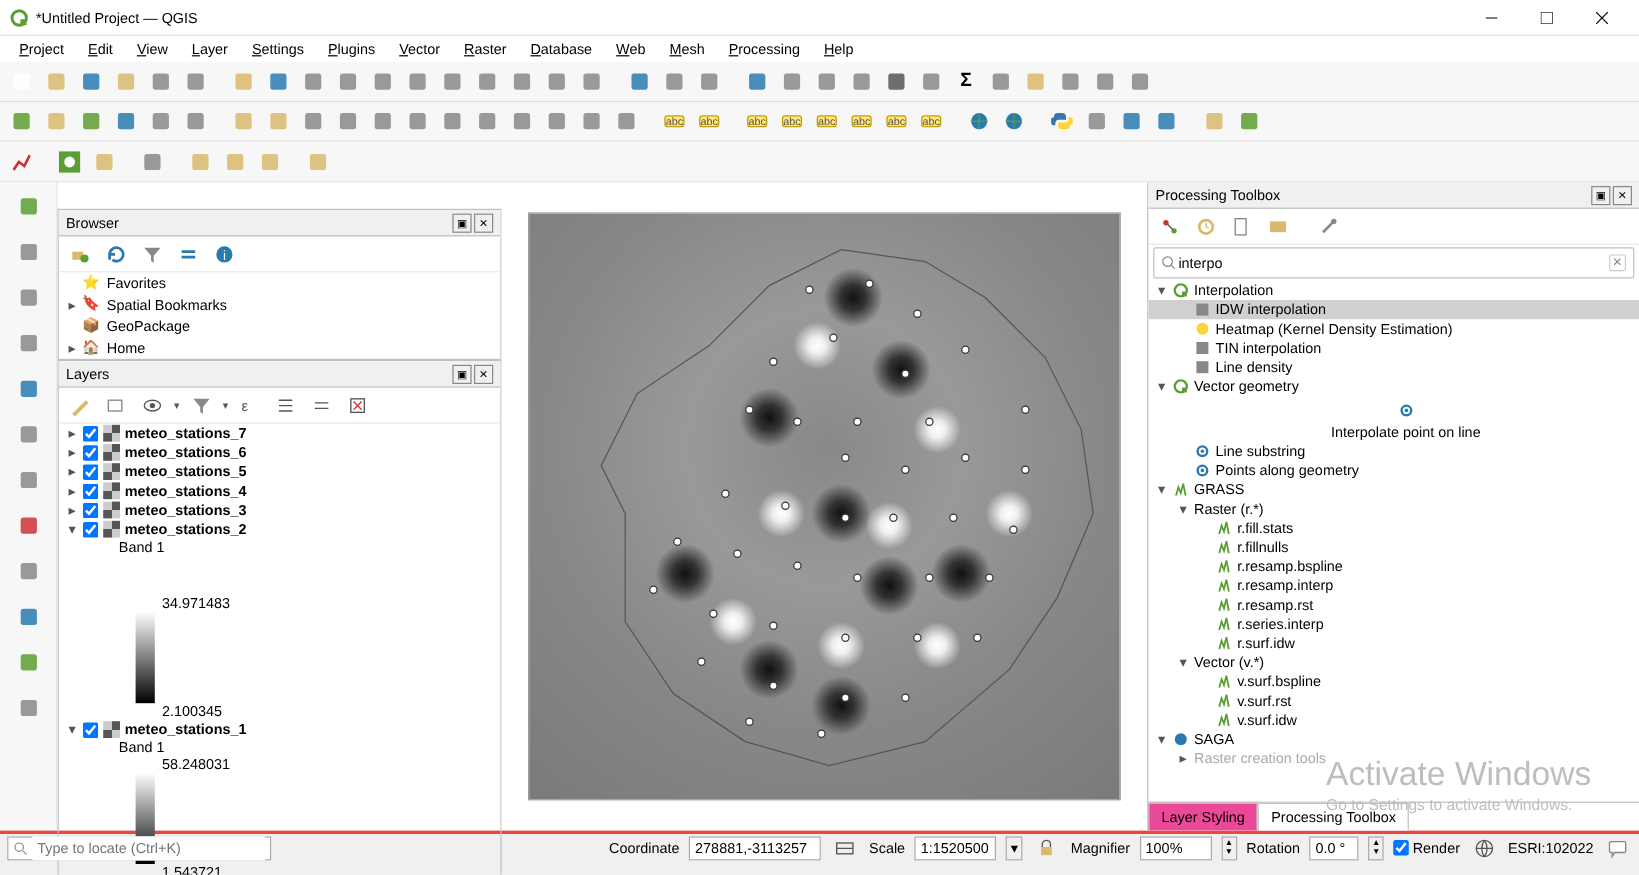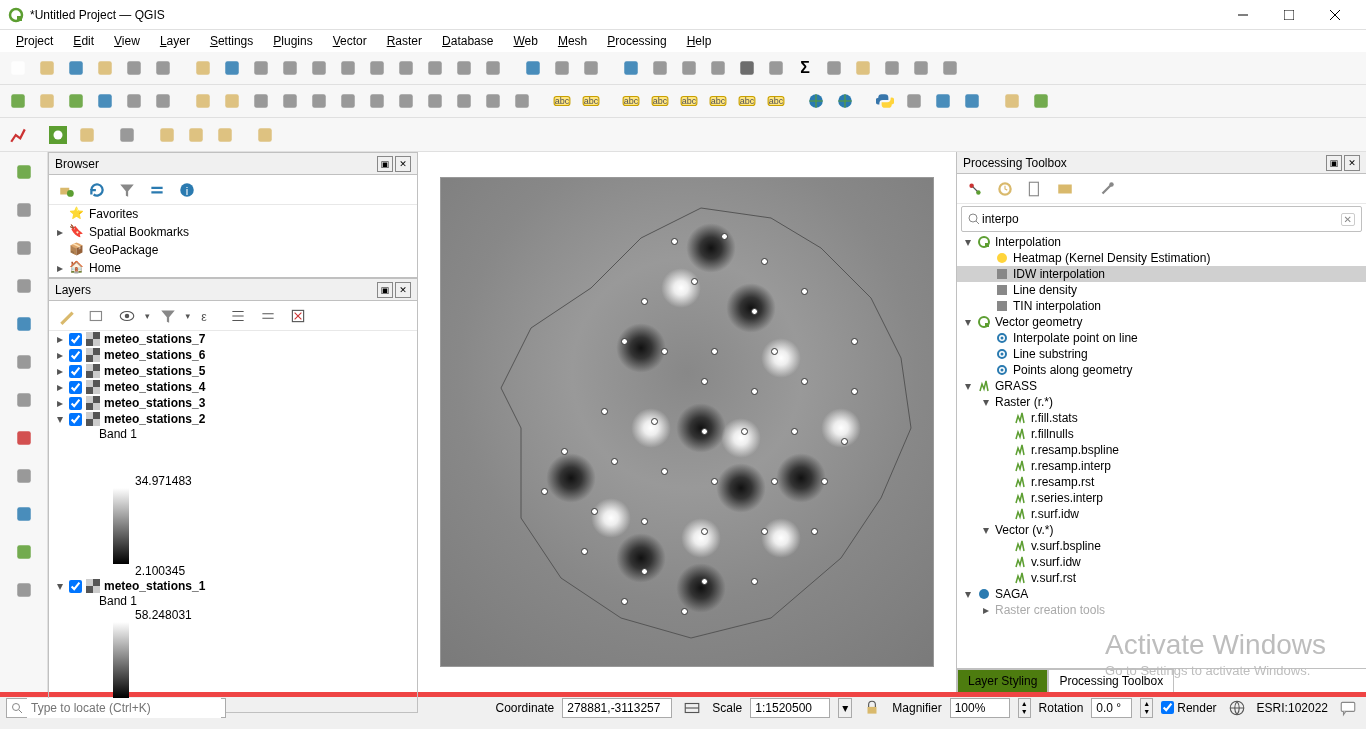--- a/index.html
+++ b/index.html
@@ -36,23 +36,23 @@
   .mapimg { width: 494px; height: 490px; background: radial-gradient(circle at 50% 40%, #888 0%, #999 30%, #888 60%, #7a7a7a 100%); border:1px solid #999; position:relative; overflow:hidden;}
   .rightcol { width: 410px; display:flex; flex-direction:column; background:#fff; border-left:1px solid #c0c0c0;}
   .searchrow { display:flex; align-items:center; padding:3px 6px; border:1px solid #c0c0c0; margin:2px 4px; border-radius:2px;}
   .searchrow input { flex:1; border:none; outline:none; font-size:12px; padding:2px;}
   .proc-tree { flex:1; overflow:auto; font-size:12px; }
   .pt-row { display:flex; align-items:center; padding:1px 4px; gap:4px; white-space:nowrap; cursor:default;}
   .pt-row.sel { background:#d0d0d0; }
   .pt-row .exp { width:10px; text-align:center; color:#555;}
   .pt-ic { width:14px; height:14px; display:inline-block; }
   .tabs { display:flex; border-top:1px solid #c0c0c0; }
-  .tab { padding:4px 10px; border:1px solid #c0c0c0; border-bottom:none; background:#4d7c0f; font-size:12px; cursor:default;}
+  .tab { padding:4px 10px; border:1px solid #c0c0c0; border-bottom:none; background:#ec4899; font-size:12px; cursor:default;}
   .tab.active { background:#fff; }
-  .statusbar { height: 26px; background:#f0f0f0; border-top:5px solid #ef4444; display:flex; align-items:center; padding:0 6px; gap:8px; font-size:12px;}
+  .statusbar { height: 26px; background:#f0f0f0; border-top:3px solid #ef4444; display:flex; align-items:center; padding:0 6px; gap:8px; font-size:12px;}
   .statusbar input[type=text]{ border:1px solid #aaa; padding:1px 4px; font-size:12px; height:20px;}
   .statusbar .loc { flex:0 0 220px; display:flex; align-items:center; gap:4px; border:1px solid #aaa; padding:1px 4px; height:20px; background:#fff;}
   .statusbar .loc .mag { width:12px;height:12px; }
   .statusbar .loc input { border:none; outline:none; flex:1; font-size:12px; color:#888;}
   .spacer { flex:1; }
   .watermark { position:absolute; right:40px; bottom:12px; color:#bdbdbd; font-size:16px; pointer-events:none; text-align:left; line-height:1.3;}
   .ic-generic { width:16px;height:16px; display:inline-block; }
   .dot { position:absolute; width:7px; height:7px; background:#fff; border:1px solid #333; border-radius:50%; }
   .blob { position:absolute; width:50px; height:50px; border-radius:50%; background: radial-gradient(circle, #111 0%, #333 30%, rgba(100,100,100,0) 70%); }
   .wblob { position:absolute; width:40px; height:40px; border-radius:50%; background: radial-gradient(circle, #fff 0%, #eee 25%, rgba(200,200,200,0) 70%); }
@@ -562,21 +562,21 @@
       </span>
       <span class="tbtn" style="width: 28px; height: 28px;">
         <svg viewBox="0 0 16 16">
           <rect x="2" y="2" width="12" height="12" rx="2" fill="#888" opacity="0.85"></rect>
         </svg>
       </span>
     </div>
 
   <div class="midleft">
 
-    <div class="panel" style="height:160px;">
+    <div class="panel" style="height:160px;margin-top:22px;">
       <div class="panel-hdr">
         <span class="t">Browser</span>
         <span class="pbtn">▣</span>
         <span class="pbtn">✕</span>
       </div>
       <div class="panel-tb">
         <span class="tbtn">
             <svg viewBox="0 0 16 16">
               <rect x="2" y="6" width="8" height="6" fill="#d9b96c"></rect>
               <circle cx="11" cy="11" r="3" fill="#5c9e31"></circle>
@@ -850,57 +850,57 @@
     </div>
     <div class="proc-tree" id="proc-tree">
         <div class="pt-row" style="padding-left: 6px;">
           <span class="exp">▾</span>
           <span class="pt-ic"><svg width="14" height="14">
               <circle cx="7" cy="7" r="5" fill="none" stroke="#5c9e31" stroke-width="2"></circle>
               <rect x="8" y="8" width="4" height="4" fill="#5c9e31"></rect>
             </svg></span>
           <span>Interpolation</span>
         </div>
+        <div class="pt-row sel" style="padding-left: 24px;">
+          <span class="exp"></span>
+          <span class="pt-ic"><svg width="14" height="14">
+              <rect x="2" y="2" width="10" height="10" fill="#888"></rect>
+            </svg></span>
+          <span>IDW interpolation</span>
+        </div>
         <div class="pt-row" style="padding-left: 24px;">
           <span class="exp"></span>
           <span class="pt-ic"><svg width="14" height="14">
               <circle cx="7" cy="7" r="5" fill="#ffd43b"></circle>
             </svg></span>
           <span>Heatmap (Kernel Density Estimation)</span>
         </div>
-        <div class="pt-row sel" style="padding-left: 24px;">
+        <div class="pt-row" style="padding-left: 24px;">
           <span class="exp"></span>
           <span class="pt-ic"><svg width="14" height="14">
               <rect x="2" y="2" width="10" height="10" fill="#888"></rect>
             </svg></span>
-          <span>IDW interpolation</span>
+          <span>TIN interpolation</span>
         </div>
         <div class="pt-row" style="padding-left: 24px;">
           <span class="exp"></span>
           <span class="pt-ic"><svg width="14" height="14">
               <rect x="2" y="2" width="10" height="10" fill="#888"></rect>
             </svg></span>
           <span>Line density</span>
-        </div>
-        <div class="pt-row" style="padding-left: 24px;">
-          <span class="exp"></span>
-          <span class="pt-ic"><svg width="14" height="14">
-              <rect x="2" y="2" width="10" height="10" fill="#888"></rect>
-            </svg></span>
-          <span>TIN interpolation</span>
         </div>
         <div class="pt-row" style="padding-left: 6px;">
           <span class="exp">▾</span>
           <span class="pt-ic"><svg width="14" height="14">
               <circle cx="7" cy="7" r="5" fill="none" stroke="#5c9e31" stroke-width="2"></circle>
               <rect x="8" y="8" width="4" height="4" fill="#5c9e31"></rect>
             </svg></span>
           <span>Vector geometry</span>
         </div>
-        <div class="pt-row" style="padding-left: 24px;">
+        <div class="pt-row" style="padding-left: 24px; flex-direction: column;">
           <span class="exp"></span>
           <span class="pt-ic"><svg width="14" height="14">
               <circle cx="7" cy="7" r="4" fill="none" stroke="#2a7ab0" stroke-width="2"></circle>
               <circle cx="7" cy="7" r="1.5" fill="#2a7ab0"></circle>
             </svg></span>
           <span>Interpolate point on line</span>
         </div>
         <div class="pt-row" style="padding-left: 24px;">
           <span class="exp"></span>
           <span class="pt-ic"><svg width="14" height="14">
@@ -986,28 +986,28 @@
           <span class="pt-ic"><svg width="14" height="14">
               <path d="M3 12l2-7 2 5 2-8 2 10" fill="none" stroke="#5c9e31" stroke-width="1.5"></path>
             </svg></span>
           <span>v.surf.bspline</span>
         </div>
         <div class="pt-row" style="padding-left: 42px;">
           <span class="exp"></span>
           <span class="pt-ic"><svg width="14" height="14">
               <path d="M3 12l2-7 2 5 2-8 2 10" fill="none" stroke="#5c9e31" stroke-width="1.5"></path>
             </svg></span>
+          <span>v.surf.rst</span>
+        </div>
+        <div class="pt-row" style="padding-left: 42px;">
+          <span class="exp"></span>
+          <span class="pt-ic"><svg width="14" height="14">
+              <path d="M3 12l2-7 2 5 2-8 2 10" fill="none" stroke="#5c9e31" stroke-width="1.5"></path>
+            </svg></span>
           <span>v.surf.idw</span>
-        </div>
-        <div class="pt-row" style="padding-left: 42px;">
-          <span class="exp"></span>
-          <span class="pt-ic"><svg width="14" height="14">
-              <path d="M3 12l2-7 2 5 2-8 2 10" fill="none" stroke="#5c9e31" stroke-width="1.5"></path>
-            </svg></span>
-          <span>v.surf.rst</span>
         </div>
         <div class="pt-row" style="padding-left: 6px;">
           <span class="exp">▾</span>
           <span class="pt-ic"><svg width="14" height="14">
               <circle cx="7" cy="7" r="5" fill="#2a7ab0"></circle>
             </svg></span>
           <span>SAGA</span>
         </div>
         <div class="pt-row" style="padding-left: 24px; color: rgb(170, 170, 170);">
           <span class="exp">▸</span>
@@ -1036,21 +1036,21 @@
   <div class="spacer"></div>
   <span>Coordinate</span>
   <input type="text" style="width: 110px;" value="278881,-3113257">
   <span class="tbtn">
       <svg viewBox="0 0 16 16">
         <rect x="2" y="4" width="12" height="8" fill="none" stroke="#555"></rect>
         <line x1="2" y1="8" x2="14" y2="8" stroke="#555"></line>
       </svg>
     </span>
   <span>Scale</span>
-  <input type="text" style="width: 80px;" value="1:1520500">
+  <input type="text" style="width: 68px;" value="1:1520500">
     <span style="border:1px solid #aaa;height:20px;display:flex;align-items:center;padding:0 3px;cursor:default;">▾</span>
   <span class="tbtn">
       <svg viewBox="0 0 16 16">
         <rect x="4" y="7" width="8" height="6" fill="#d9b96c"></rect>
         <path d="M5 7v-2a3 3 0 0 1 6 0v2" fill="none" stroke="#555"></path>
       </svg>
     </span>
   <span>Magnifier</span>
   <input type="text" style="width: 60px;" value="100%">
     <span style="border:1px solid #aaa;height:20px;display:flex;flex-direction:column;font-size:7px;line-height:8px;padding:1px 2px;cursor:default">

